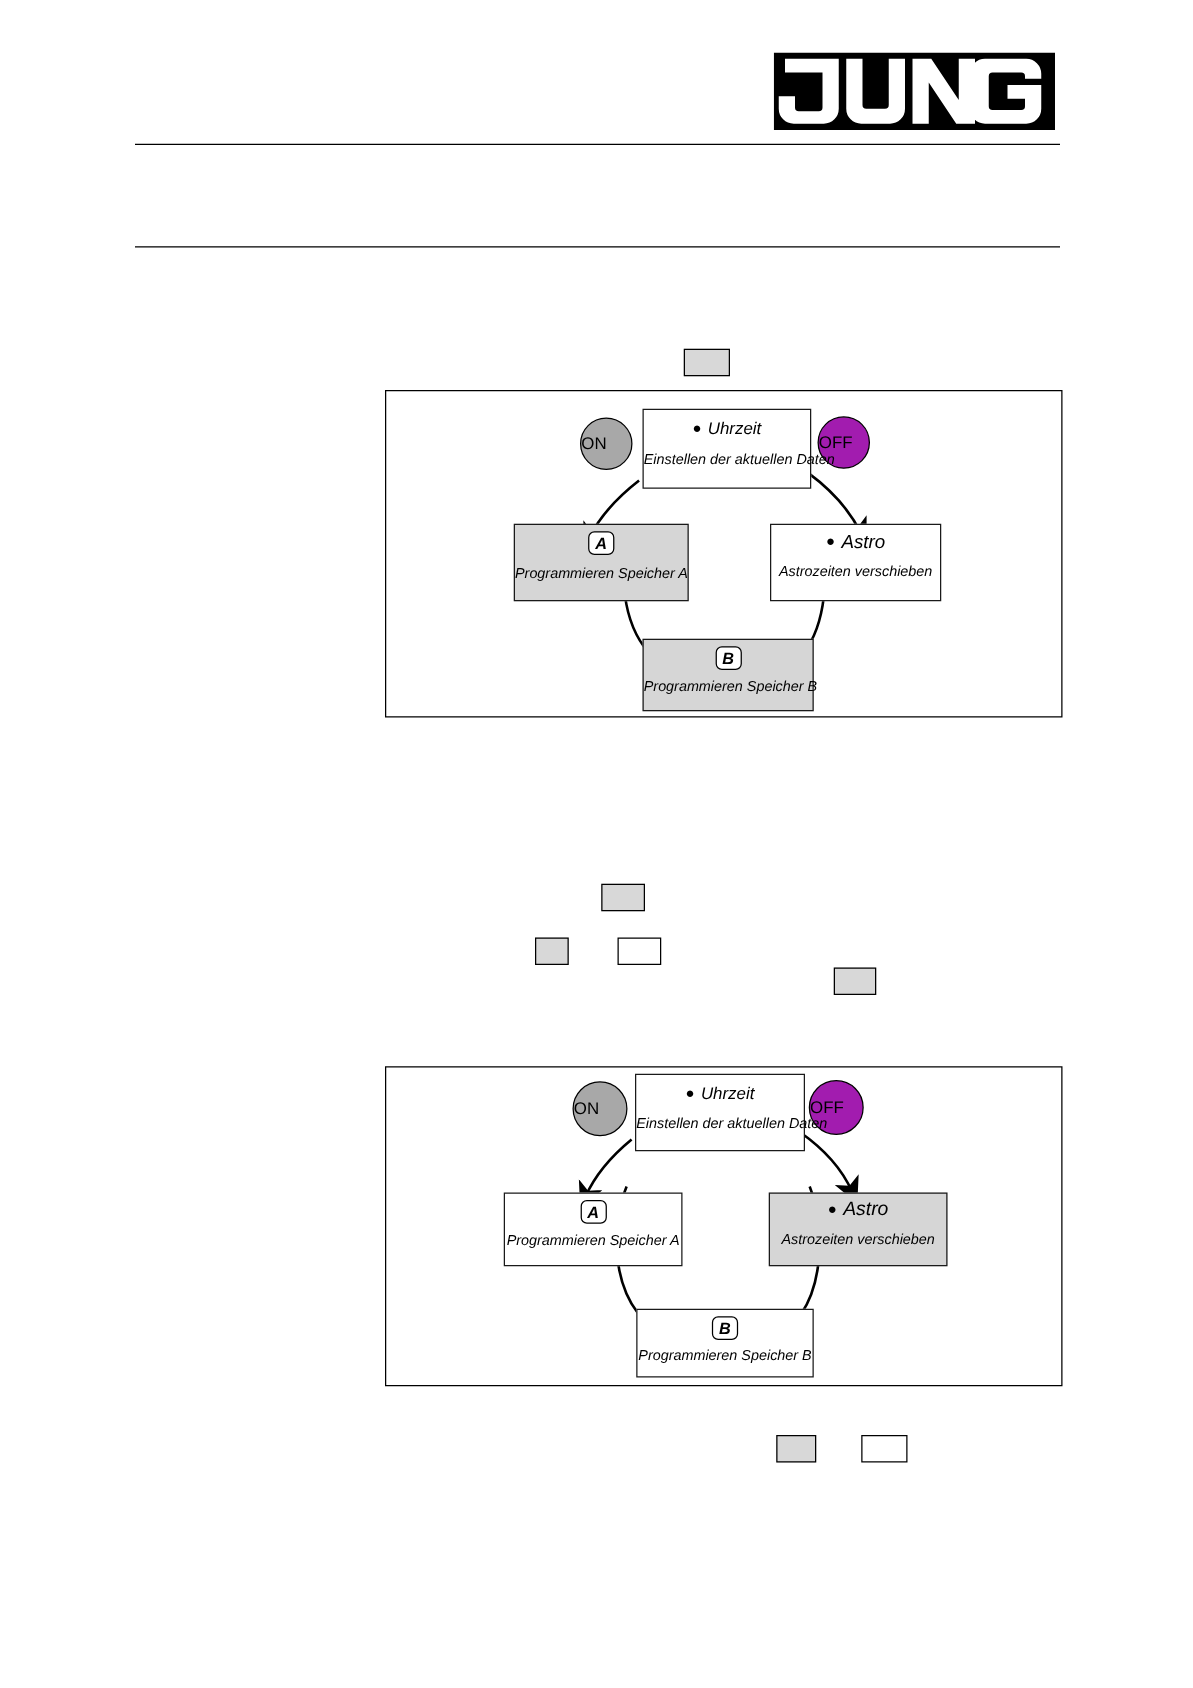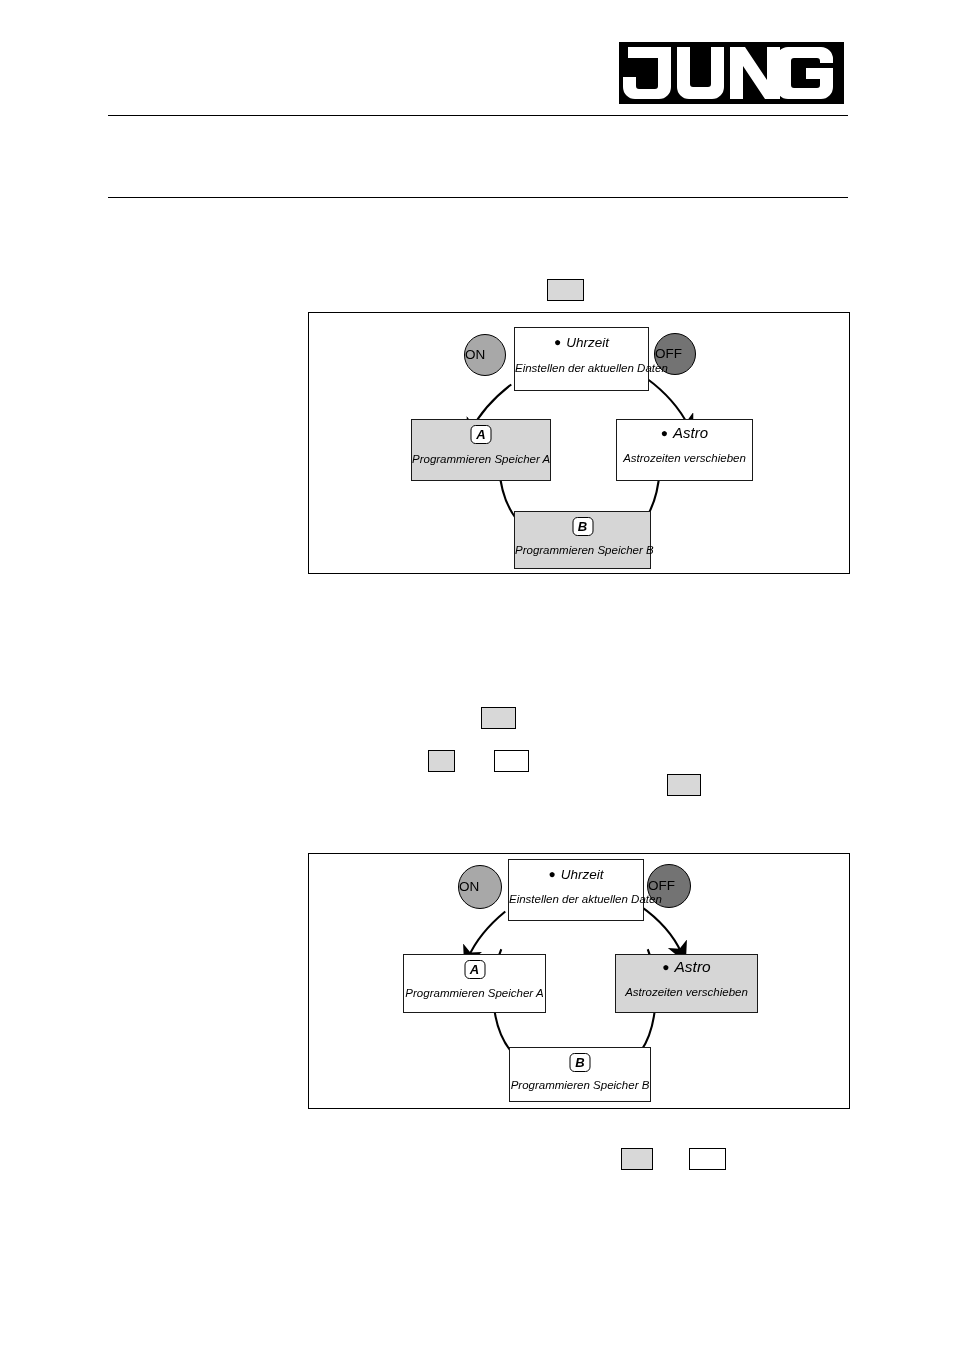--- a/index.html
+++ b/index.html
@@ -122,21 +122,21 @@
   
   .state-circle {
     position: absolute;
     border: 1.8px solid #000;
     border-radius: 50%;
     box-sizing: border-box;
     text-align: left;
     font-size: 13.5px;
   }
   .state-circle.on  { background: #a8a8a8; }
-  .state-circle.off { background: #737373; }
+  .state-circle.off { background: #a21caf; }
 </style>
 </head>
 <body>
 
 <div id="page-header">
 
   <div id="brand-logo" aria-label="JUNG">
     <svg viewBox="0 0 450 124" xmlns="http://www.w3.org/2000/svg">
       <rect x="0" y="0" width="450" height="124" fill="#000000"></rect>
 

